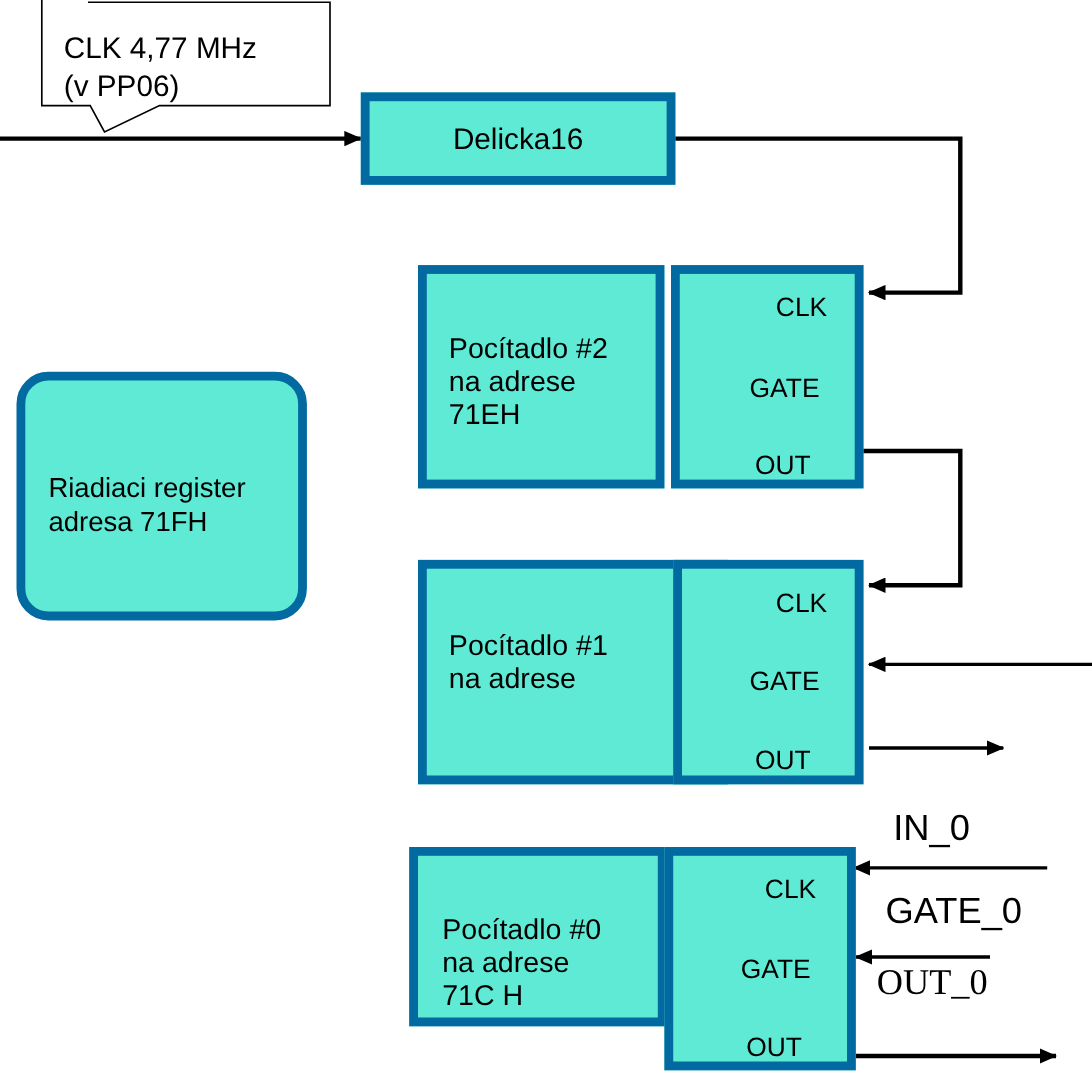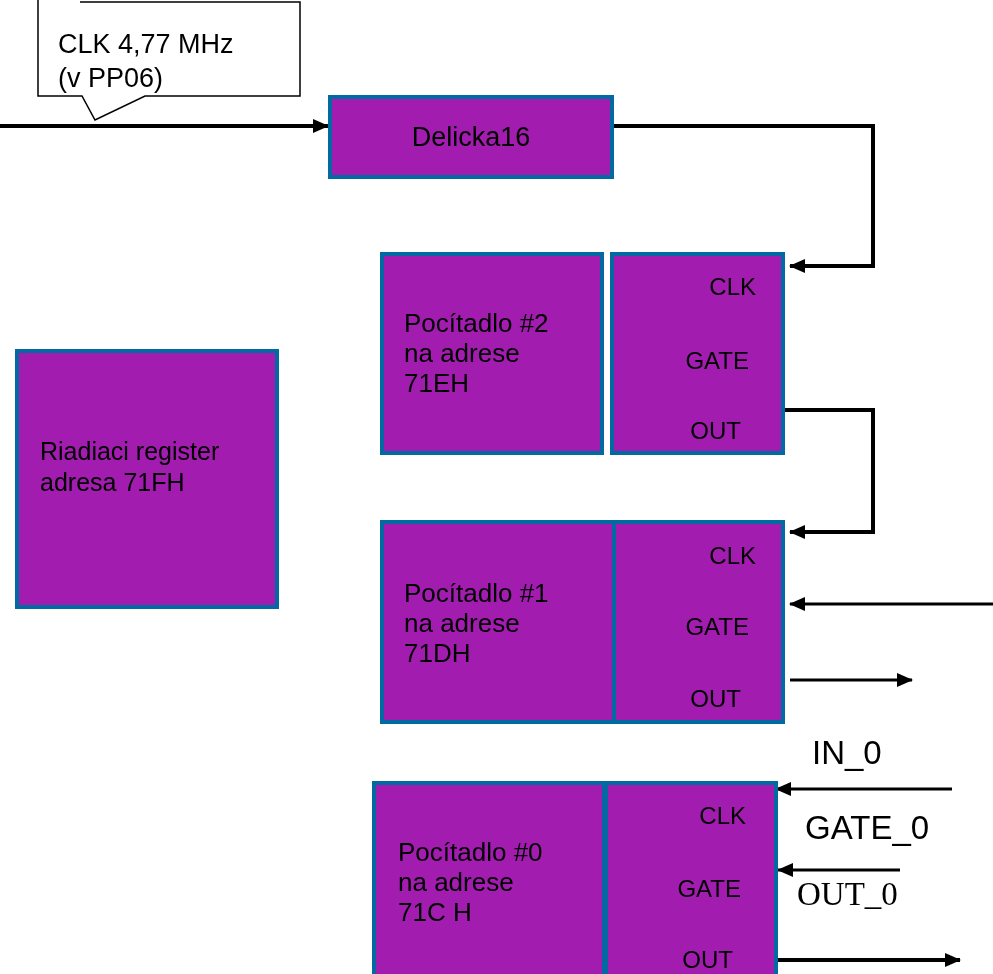--- a/index.html
+++ b/index.html
@@ -1,19 +1,19 @@
 <!DOCTYPE html>
 <html><head>
   <meta charset="utf-8">
   <style>
     html, body { margin: 0; padding: 0; background: #ffffff; }
     body { width: 993px; height: 974px; position: relative; overflow: hidden;
            font-family: "Liberation Sans", sans-serif; color: #000; }
     svg.wires { position: absolute; left: 0; top: 0; }
-    .box { position: absolute; background: #a21caf; border: 4px solid #0369a1; box-sizing: border-box; margin-top: 11px; }
+    .box { position: absolute; background: #5eead4; border: 8px solid #0369a1; box-sizing: border-box; }
     .callout-text { position: absolute; font-size: 27px; line-height: 34px; }
     .lbl { position: absolute; font-size: 26px; line-height: 30px; white-space: nowrap; }
     .center { display: flex; align-items: center; justify-content: center; }
     .pin { position: absolute; font-size: 24px; line-height: 30px; text-align: right; white-space: nowrap; }
     .sig { position: absolute; font-size: 33px; line-height: 30px; white-space: nowrap; }
   </style>
 </head>
 <body>
 
 <svg class="wires" width="993" height="974" viewBox="0 0 993 974">
@@ -47,21 +47,21 @@
 
 <div class="callout-text" style="left:58px; top:27px;">
   <div>CLK 4,77 MHz</div>
   <div>(v PP06)</div>
 </div>
 
 <div class="box center" style="left:328px; top:84px; width:286px; height:84px;">
   <span style="font-size:27px;">Delicka16</span>
 </div>
 
-<div class="box" style="left:15px; top:338px; width:264px; height:260px;">
+<div class="box" style="left:15px; top:338px; width:264px; height:226px;border-radius:29px;">
   <div class="lbl" style="left:21px; top:83px; font-size:25px; line-height:31px;">
     <div>Riadiaci register</div>
     <div>adresa  71FH</div>
   </div>
 </div>
 
 <div class="box" style="left:380px; top:241px; width:224px; height:203px;">
   <div class="lbl" style="left:20px; top:52px;">
     <div>Pocítadlo #2</div>
     <div>na adrese</div>
@@ -71,30 +71,29 @@
 <div class="box" style="left:610px; top:241px; width:175px; height:203px;">
   <div class="pin" style="right:25px; top:16px;">CLK</div>
   <div class="pin" style="right:32px; top:90px;">GATE</div>
   <div class="pin" style="right:40px; top:160px;">OUT</div>
 </div>
 
 <div class="box" style="left:380px; top:509px; width:282px; height:204px;">
   <div class="lbl" style="left:20px; top:54px;">
     <div>Pocítadlo #1</div>
     <div>na adrese</div>
-    <div>71DH</div>
   </div>
 </div>
 <div class="box" style="left:612px; top:509px; width:173px; height:204px;">
   <div class="pin" style="right:25px; top:17px;">CLK</div>
   <div class="pin" style="right:32px; top:88px;">GATE</div>
   <div class="pin" style="right:40px; top:160px;">OUT</div>
 </div>
 
-<div class="box" style="left:372px; top:770px; width:234px; height:203px;">
+<div class="box" style="left:372px; top:770px; width:234px; height:163px;">
   <div class="lbl" style="left:22px; top:52px;">
     <div>Pocítadlo #0</div>
     <div>na adrese</div>
     <div>71C H</div>
   </div>
 </div>
 <div class="box" style="left:604px; top:770px; width:174px; height:203px;">
   <div class="pin" style="right:28px; top:16px;">CLK</div>
   <div class="pin" style="right:33px; top:89px;">GATE</div>
   <div class="pin" style="right:41px; top:160px;">OUT</div>

